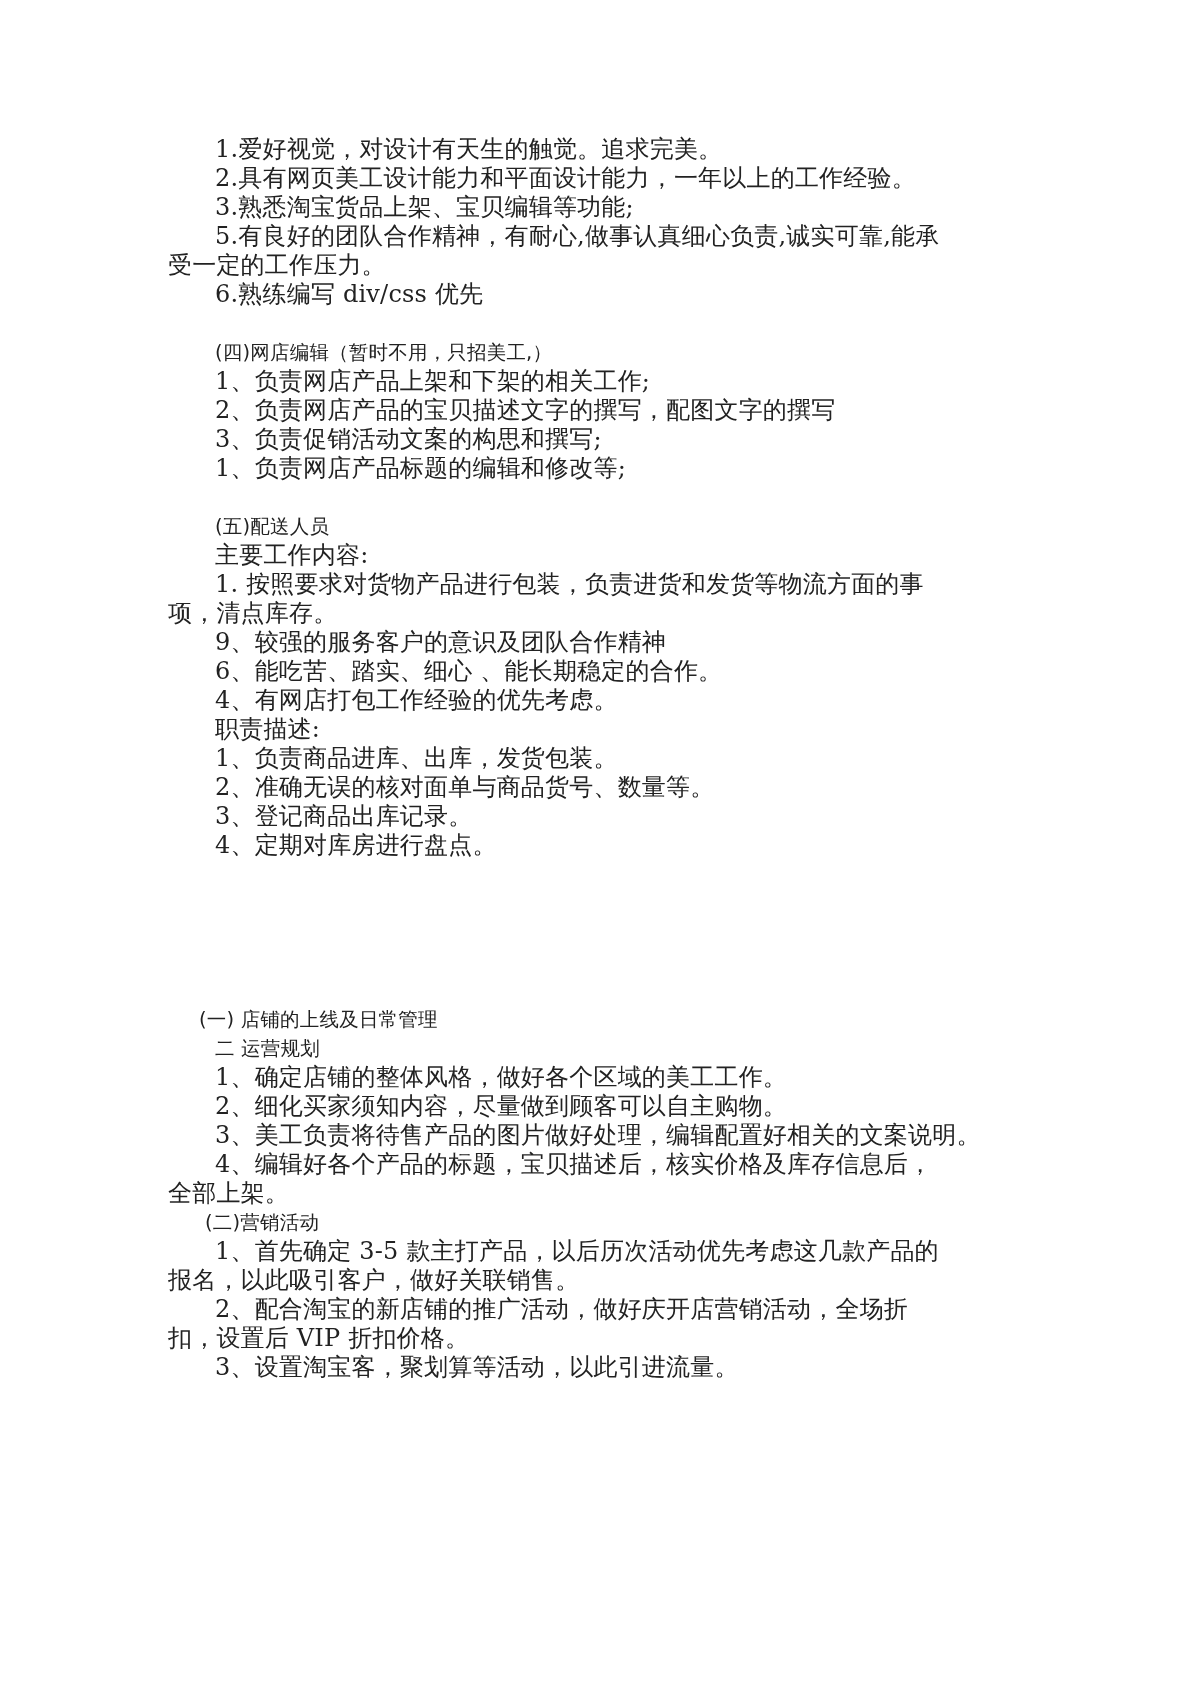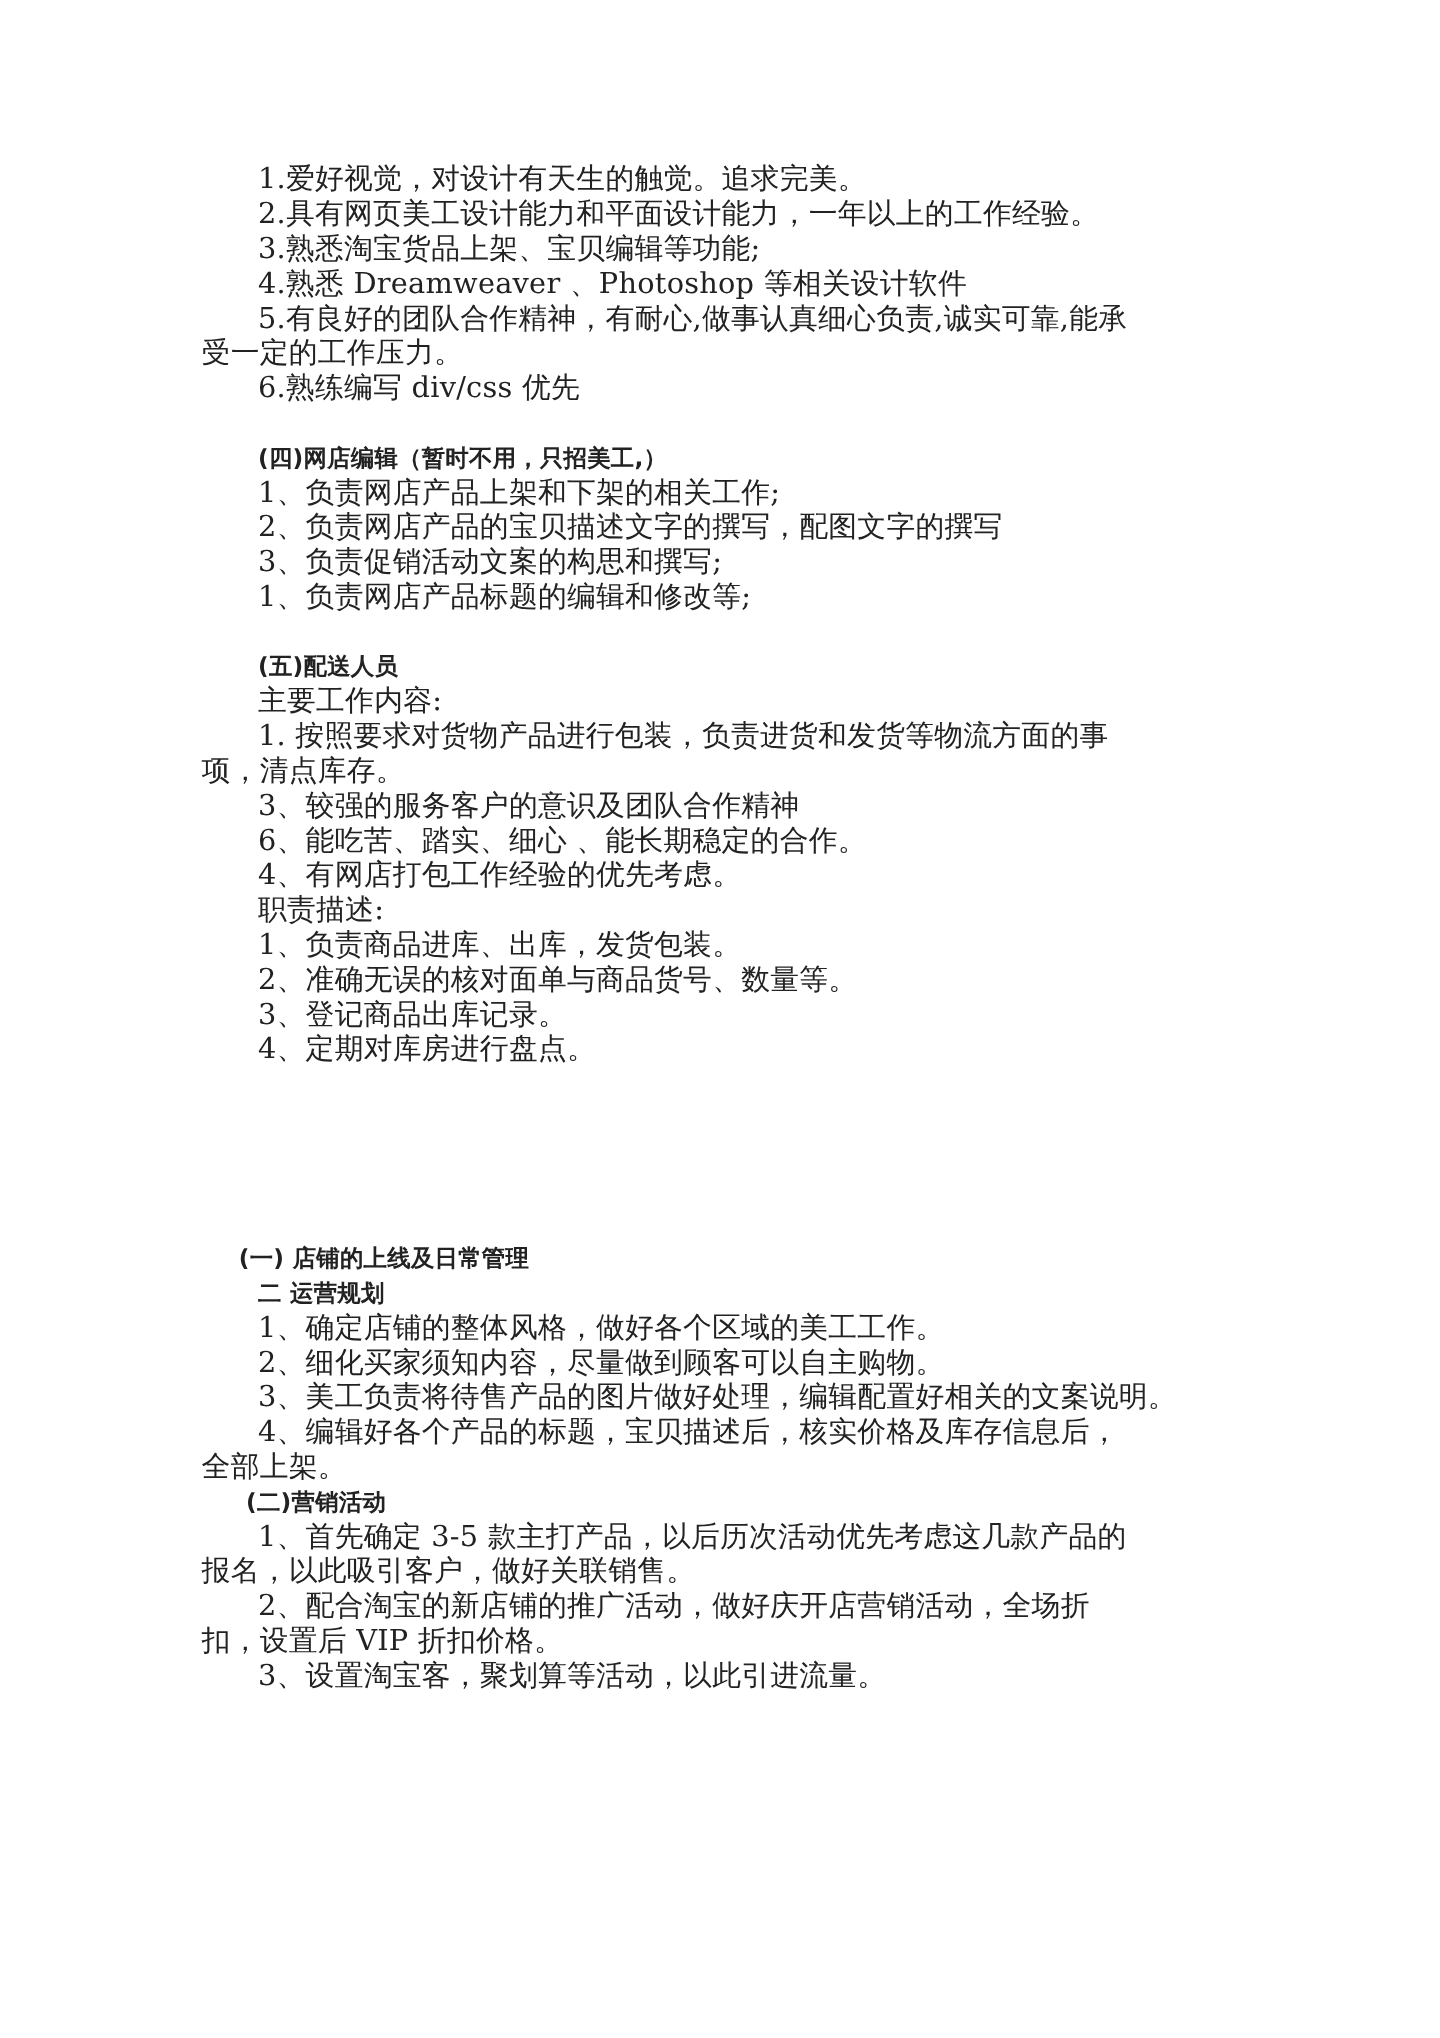--- a/index.html
+++ b/index.html
@@ -10,57 +10,56 @@
     }
     .page {
       position: absolute; left: 168px; top: 135px; width: 780px;
     }
     .line {
       font-size: 24px; line-height: 29px; height: 29px; white-space: nowrap;
       letter-spacing: 0.2px;
     }
     .indent { padding-left: 47px; }
     .wrap-para { white-space: normal; height: auto; text-indent: 47px; }
-    .bold { font-family: "DejaVu Sans", "Liberation Sans", sans-serif; font-weight: bold; font-size: 19.5px; }
+    .bold { font-family: "DejaVu Sans", "Liberation Sans", sans-serif; font-weight: normal; font-size: 19.5px; }
     .h-main { padding-left: 47px; }
     .h-sub1 { padding-left: 31px; }
     .h-sub2 { padding-left: 37px; }
     .blank { height: 29px; }
   </style>
 </head>
 <body>
 
 <div class="page">
 
   <div>
     <div class="line indent">1.爱好视觉，对设计有天生的触觉。追求完美。</div>
     <div class="line indent">2.具有网页美工设计能力和平面设计能力，一年以上的工作经验。</div>
     <div class="line indent">3.熟悉淘宝货品上架、宝贝编辑等功能;</div>
-    <div class="line indent">4.熟悉 Dreamweaver 、Photoshop 等相关设计软件</div>
     <div class="line wrap-para">5.有良好的团队合作精神，有耐心,做事认真细心负责,诚实可靠,能承受一定的工作压力。</div>
     <div class="line indent">6.熟练编写 div/css 优先</div>
   </div>
 
   <div class="blank"></div>
 
   <div>
     <div class="line indent bold">(四)网店编辑（暂时不用，只招美工,）</div>
     <div class="line indent">1、负责网店产品上架和下架的相关工作;</div>
     <div class="line indent">2、负责网店产品的宝贝描述文字的撰写，配图文字的撰写</div>
     <div class="line indent">3、负责促销活动文案的构思和撰写;</div>
     <div class="line indent">1、负责网店产品标题的编辑和修改等;</div>
   </div>
 
   <div class="blank"></div>
 
   <div>
     <div class="line indent bold">(五)配送人员</div>
     <div class="line indent">主要工作内容:</div>
     <div class="line wrap-para">1. 按照要求对货物产品进行包装，负责进货和发货等物流方面的事项，清点库存。</div>
-    <div class="line indent">3、较强的服务客户的意识及团队合作精神</div>
+    <div class="line indent">9、较强的服务客户的意识及团队合作精神</div>
     <div class="line indent">6、能吃苦、踏实、细心 、能长期稳定的合作。</div>
     <div class="line indent">4、有网店打包工作经验的优先考虑。</div>
     <div class="line indent">职责描述:</div>
     <div class="line indent">1、负责商品进库、出库，发货包装。</div>
     <div class="line indent">2、准确无误的核对面单与商品货号、数量等。</div>
     <div class="line indent">3、登记商品出库记录。</div>
     <div class="line indent">4、定期对库房进行盘点。</div>
   </div>
 
   <div style="height:145px"></div>

